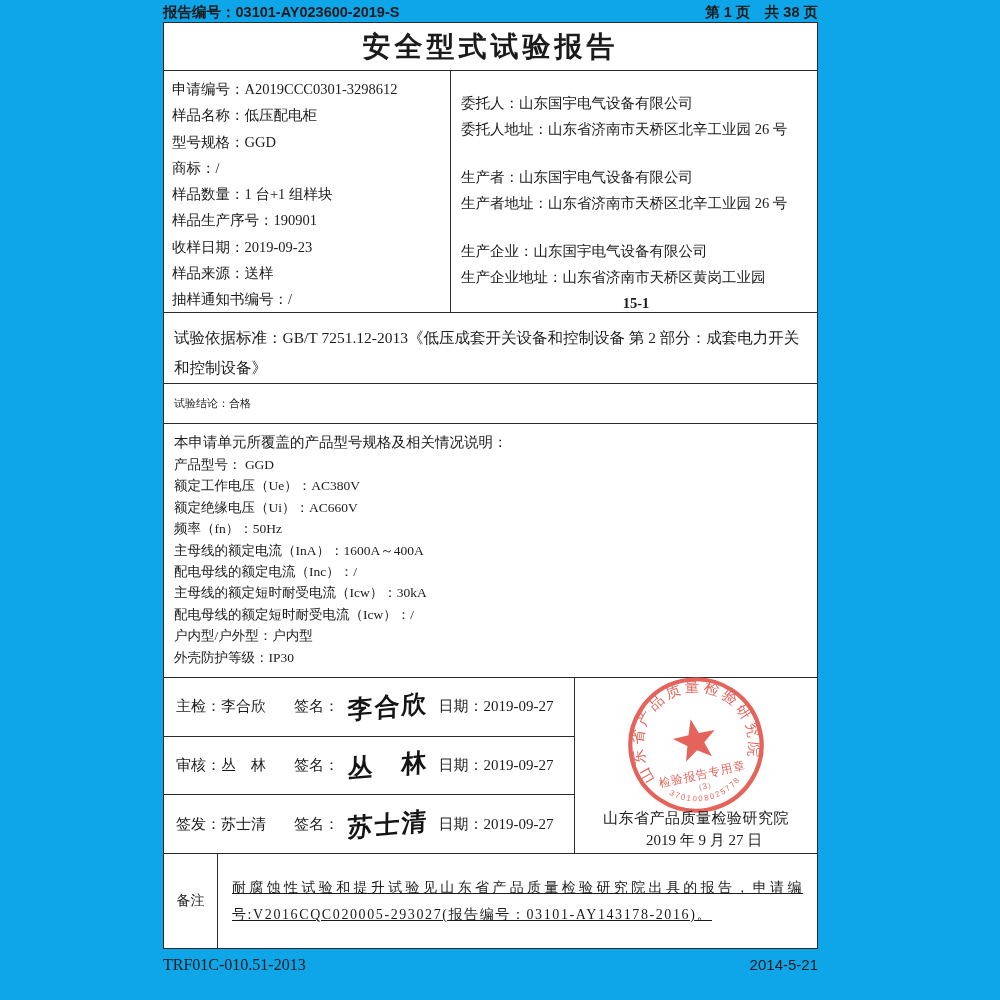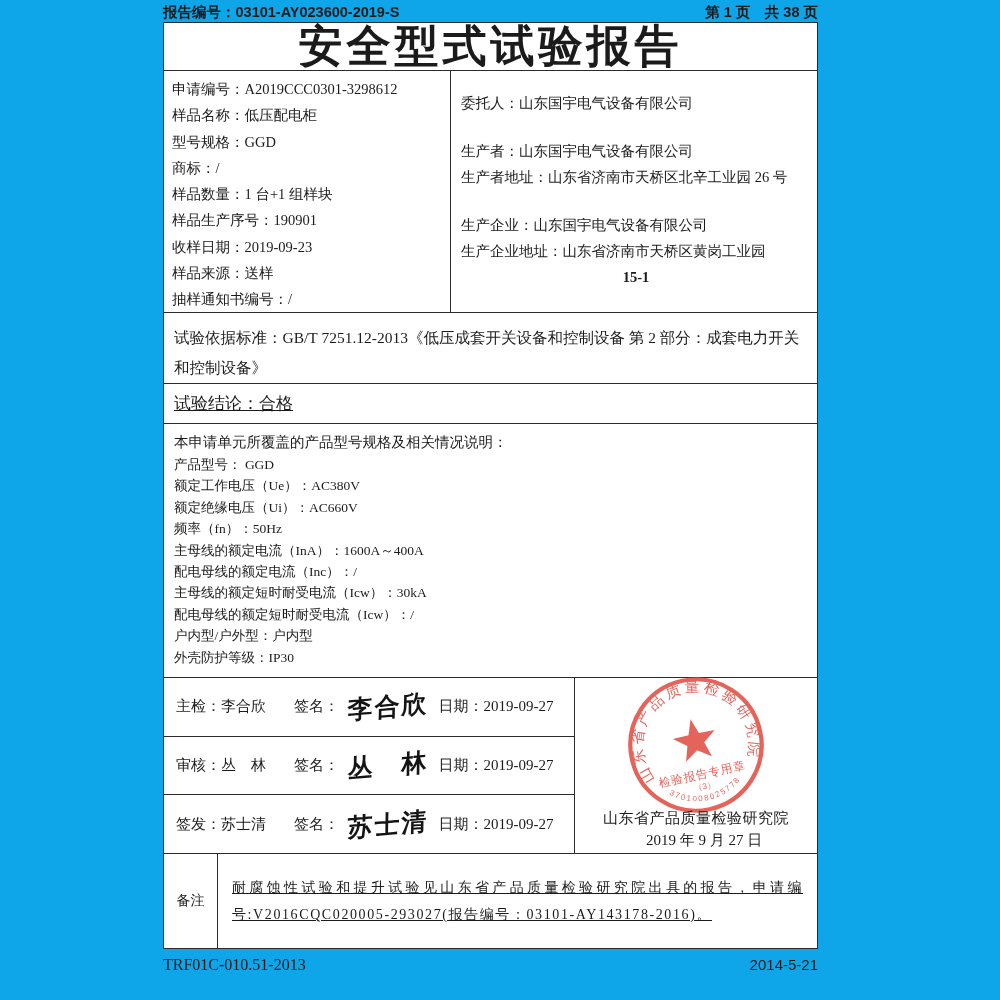--- a/index.html
+++ b/index.html
@@ -11,32 +11,32 @@
   .doc-header { position:absolute; left:163px; width:655px; top:3px;
     display:flex; justify-content:space-between; align-items:baseline;
     font-family:"Liberation Sans", sans-serif; font-weight:bold; font-size:14.5px; }
 
   
   .tbl { position:absolute; left:163px; top:22px; width:655px; border:1.8px solid #2b2b2b; background:#fff; }
   .row { border-bottom:1.4px solid #2b2b2b; position:relative; }
   .row:last-child { border-bottom:none; }
 
   .r-title { height:48px; display:flex; align-items:center; justify-content:center; }
-  .title-text { font-size:44px; font-weight:600; letter-spacing:4px; }
+  .title-text { font-size:28px; font-weight:600; letter-spacing:4px; }
 
   .r-info { height:242px; display:flex; }
   .info-left { width:287px; border-right:1.4px solid #2b2b2b; padding:5px 6px 0 8px; }
   .info-left div { font-size:14.5px; line-height:26.3px; white-space:nowrap; }
   .info-right { flex:1; padding:7px 6px 0 10px; }
   .info-right .grp { margin-bottom:22px;margin-top:12px; }
   .info-right .grp div { font-size:14.5px; line-height:26px; }
   .wrap-line { text-align:center;font-weight:bold; }
 
   .r-standard { height:71px; padding:10px 12px 0 10px; font-size:15.5px; line-height:30px; }
-  .r-conclusion { height:40px; display:flex; align-items:center; padding:0 10px; font-size:17px;text-decoration:underline; }
+  .r-conclusion { height:40px; display:flex; align-items:center; padding:0 10px; font-size:11px; }
 
   .r-specs { height:254px; padding:7px 12px 0 10px; }
   .r-specs div { font-size:13.5px; line-height:21.4px; white-space:nowrap; }
   .r-specs .spec-head { font-size:14.5px; line-height:23px; }
 
   .r-signoff { height:176px; display:flex; }
   .sig-col { width:411px; border-right:1.4px solid #2b2b2b; display:flex; flex-direction:column; }
   .sig-row { flex:1; border-bottom:1.4px solid #2b2b2b; display:flex; align-items:center; padding:0 12px; font-size:15px; }
   .sig-row:last-child { border-bottom:none; }
   .sig-who { width:118px; }
@@ -86,20 +86,21 @@
         <div>商标：/</div>
         <div>样品数量：1 台+1 组样块</div>
         <div>样品生产序号：190901</div>
         <div>收样日期：2019-09-23</div>
         <div>样品来源：送样</div>
         <div>抽样通知书编号：/</div>
       </div>
       <div class="info-right">
         <div class="grp">
           <div>委托人：山东国宇电气设备有限公司</div>
+          <div>委托人地址：山东省济南市天桥区北辛工业园 26 号</div>
         </div>
         <div class="grp">
           <div>生产者：山东国宇电气设备有限公司</div>
           <div>生产者地址：山东省济南市天桥区北辛工业园 26 号</div>
         </div>
         <div class="grp">
           <div>生产企业：山东国宇电气设备有限公司</div>
           <div>生产企业地址：山东省济南市天桥区黄岗工业园</div>
           <div class="wrap-line">15-1</div>
         </div>

